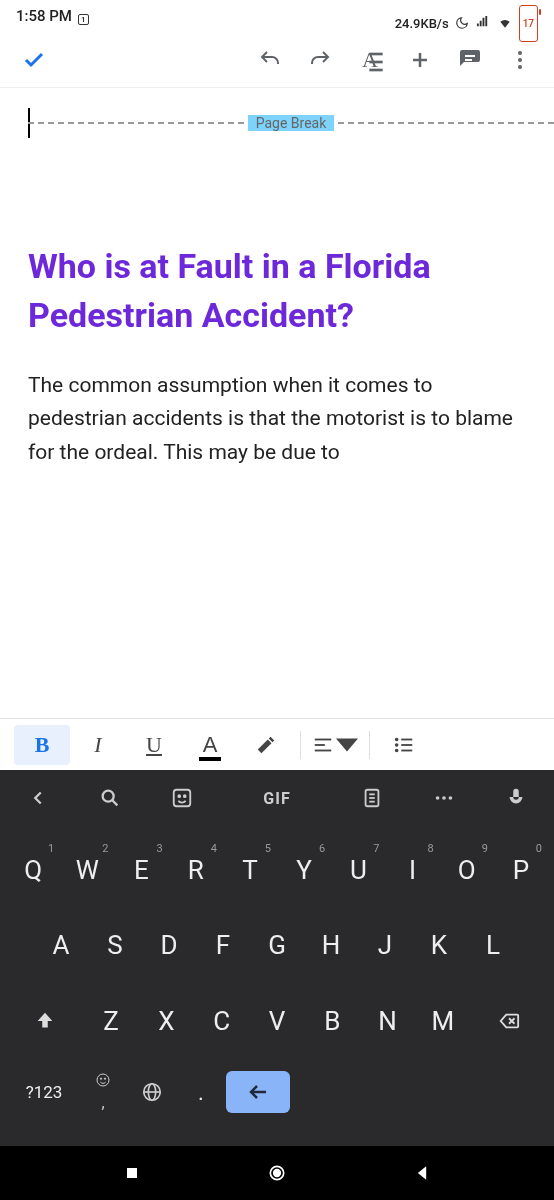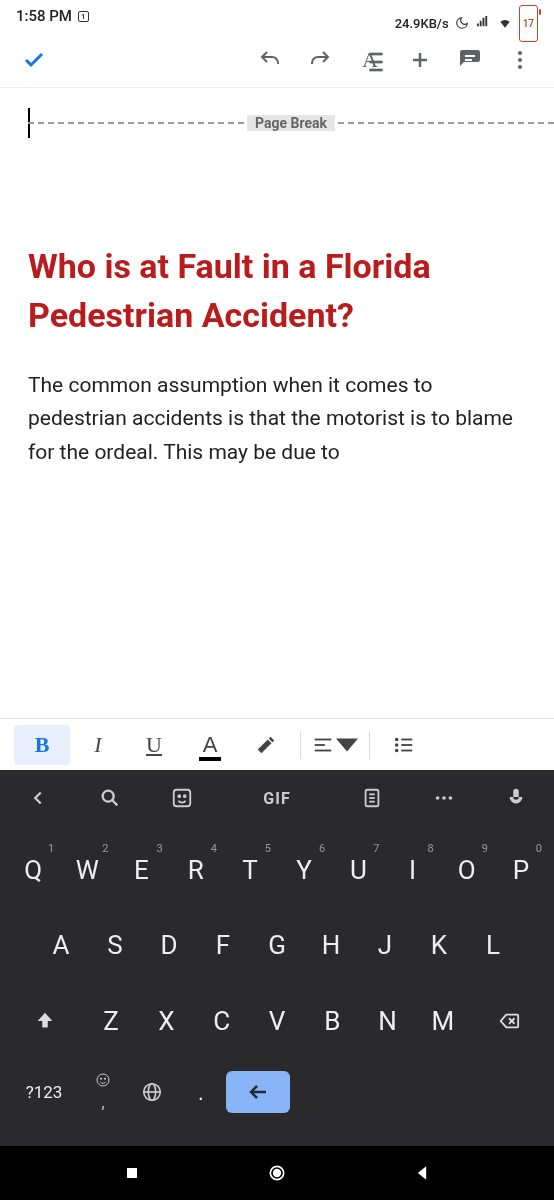--- a/index.html
+++ b/index.html
@@ -1,37 +1,37 @@
 <!DOCTYPE html>
 <html><head>
 <meta charset="utf-8">
 <style>
   * { margin: 0; padding: 0; box-sizing: border-box; }
   body { width: 554px; height: 1200px; font-family: -apple-system, Roboto, Arial, sans-serif; background: #fff; overflow: hidden; position: relative; }
   
   .status-bar { height: 32px; display: flex; justify-content: space-between; align-items: center; padding: 0 16px; font-size: 15px; font-weight: 500; color: #222; }
-  .status-left { display: flex; align-items: center; gap: 6px; }
+  .status-left { display: flex; align-items: flex-end; gap: 6px; }
   .status-right { display: flex; align-items: center; gap: 6px; font-size: 13px; margin-top: 14px; }
   .small-box { border: 1px solid #333; font-size: 8px; padding: 0 2px; border-radius: 2px; }
   .battery { border: 1.5px solid #d04020; border-radius: 3px; padding: 12px 3px; font-size: 10px; color: #d04020; position: relative; }
   .battery::after { content: ""; position: absolute; right: -4px; top: 3px; width: 2px; height: 6px; background: #d04020; border-radius: 1px; }
   
   .toolbar { height: 56px; display: flex; align-items: center; padding: 0 12px; gap: 6px; border-bottom: 1px solid #eee; }
   .toolbar-btn { width: 44px; height: 44px; display: flex; align-items: center; justify-content: center; color: #5f6367; }
   .toolbar-btn svg { width: 24px; height: 24px; }
   .check { color: #1a73e8; }
   .spacer { flex: 1; }
   
   .doc-area { padding: 20px 28px 0; height: 600px; overflow: hidden; }
   .cursor-line { position: relative; height: 44px; }
   .cursor { position: absolute; left: 0; top: 0; width: 2px; height: 30px; background: #000; }
   .page-break { position: absolute; left: 0; right: -28px; top: 14px; border-top: 2px dashed #999; text-align: center; }
-  .page-break span { background: #e5e5e5; position: relative; top: -11px; padding: 0 8px; color: #666; font-size: 14px; font-weight: bold; }
-  
-  .heading { font-size: 34px; font-weight: 700; color: #b91c1c; line-height: 1.45; margin-top: 90px; margin-bottom: 28px; }
+  .page-break span { background: #7dd3fc; position: relative; top: -11px; padding: 0 8px; color: #666; font-size: 14px; }
+  
+  .heading { font-size: 34px; font-weight: 700; color: #6d28d9; line-height: 1.45; margin-top: 90px; margin-bottom: 28px; }
   .body-text { font-size: 21px; color: #222; line-height: 1.6; }
   
   .format-bar { position: absolute; left: 0; right: 0; top: 718px; height: 52px; background: #fff; border-top: 1px solid #e0e0e0; display: flex; align-items: center; padding: 0 14px; gap: 0; }
   .fmt-btn { width: 56px; height: 40px; display: flex; align-items: center; justify-content: center; font-family: "Times New Roman", serif; font-size: 22px; color: #444; border-radius: 4px; }
   .fmt-btn.active { background: #e8f0fe; color: #1a73e8; font-weight: 700; }
   .fmt-btn .ul { text-decoration: underline; }
   .fmt-A { position: relative; font-family: Arial, sans-serif; font-weight: 400; }
   .fmt-A .bar { position: absolute; bottom: 4px; left: 50%; transform: translateX(-50%); width: 22px; height: 4px; background: #000; }
   .fmt-divider { width: 1px; height: 28px; background: #ddd; margin: 0 6px; }
   .fmt-icon svg { width: 22px; height: 22px; }

